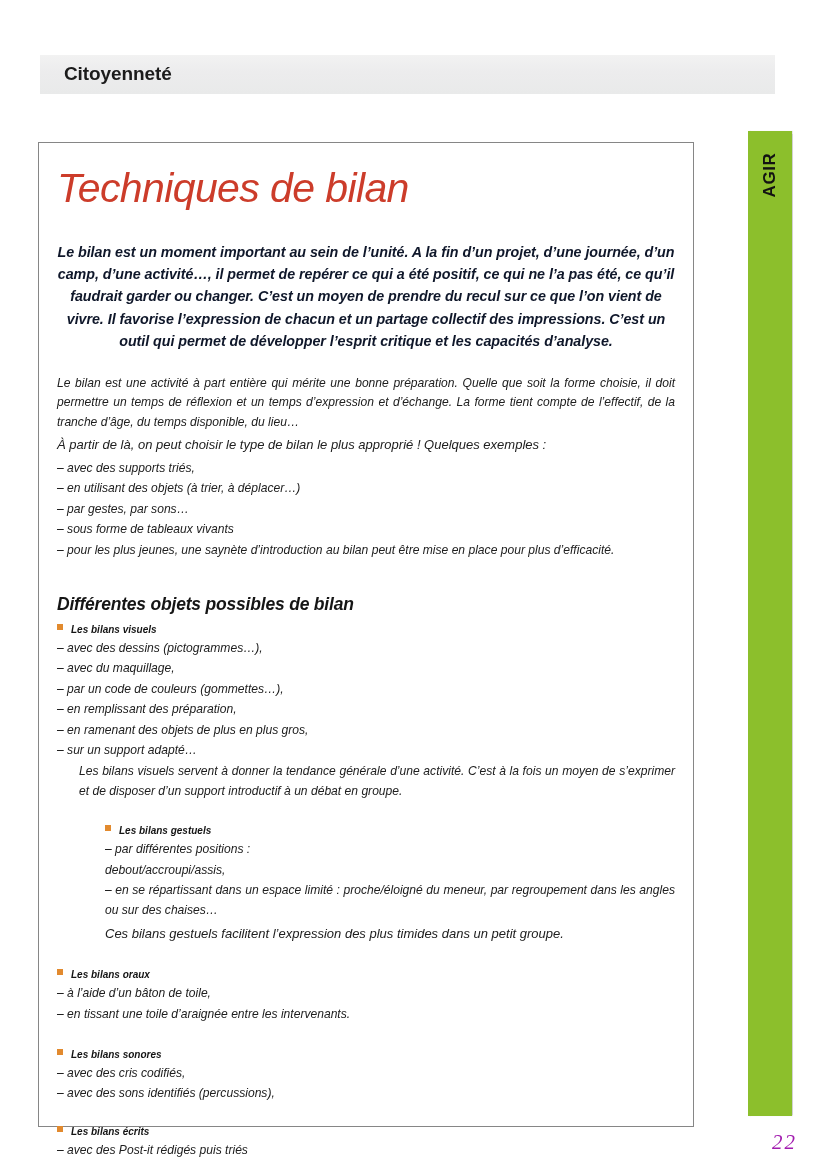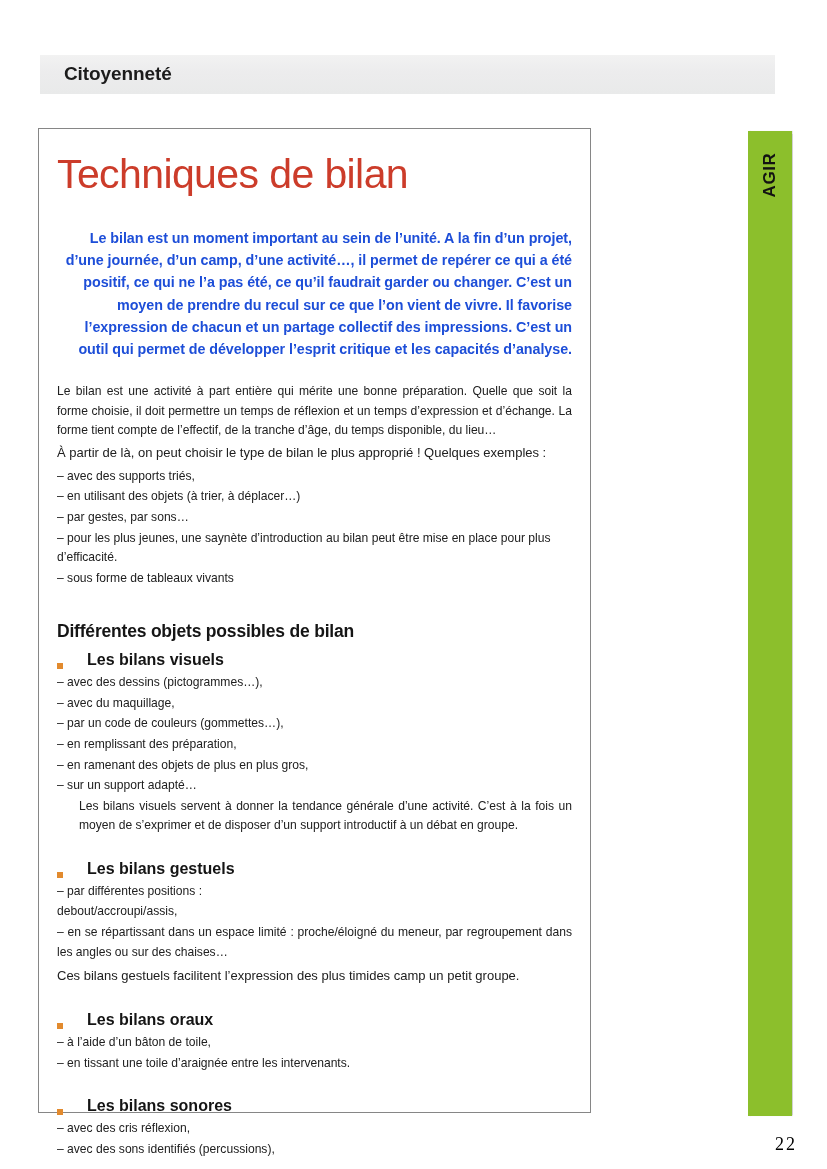--- a/index.html
+++ b/index.html
@@ -62,26 +62,27 @@
     font-size: 17px;
     font-weight: bold;
     letter-spacing: 0.6px;
     color: #121212;
   }
 
   
   .frame {
     position: absolute;
     left: 38px;
-    top: 128px;
-    width: 553px;
+    top: 142px;
+    width: 656px;
     height: 985px;
     border: 1px solid #868686;
     box-sizing: border-box;
     background: #ffffff;
+    font-style: italic;
   }
   .frame-inner {
     position: absolute;
     left: 10px;
     right: 10px;
     top: 0;
     padding: 0 2px;
   }
 
   
@@ -93,22 +94,22 @@
     letter-spacing: -0.6px;
     line-height: 1.05;
   }
 
   
   .lead {
     margin: 31px 6px 0 6px;
     font-size: 14.3px;
     font-weight: bold;
     line-height: 1.55;
-    text-align: right;
-    color: #1d4ed8;
+    text-align: center;
+    color: #0f172a;
     letter-spacing: -0.05px;
   }
 
   
   .body-just {
     margin: 22px 6px 0 6px;
     font-size: 12.1px;
     line-height: 1.62;
     text-align: justify;
     color: #202020;
@@ -148,43 +149,44 @@
 
   
   .subsection {
     margin-top: 20px;
   }
   .subsection:first-of-type {
     margin-top: 0;
   }
   .sub-heading {
     display: flex;
-    align-items: flex-end;
-    gap: 24px;
+    align-items: flex-start;
+    gap: 8px;
     margin: 0 6px 2px 6px;
-    font-size: 16px;
+    font-size: 10px;
     font-weight: bold;
     color: #141414;
   }
   .sq-bullet {
     display: inline-block;
     width: 6px;
     height: 6px;
     background: #e28a2e;
     flex: 0 0 auto;
   }
 
   
   .page-number {
     position: absolute;
     right: 30px;
     bottom: 14px;
     font-family: "Liberation Serif", serif;
-    font-size: 18px;
-    color: #000000;
+    font-style: italic;
+    font-size: 21px;
+    color: #a21caf;
     letter-spacing: 2px;
   }
 </style>
 </head>
 <body>
 
 <div class="page">
 
   <div class="header-band"></div>
   <div class="header-title">Citoyenneté</div>
@@ -201,73 +203,73 @@
       <p class="lead">Le bilan est un moment important  au sein de l’unité. A la fin d’un projet, d’une journée, d’un camp, d’une activité…,  il permet de repérer ce qui a été positif, ce qui ne l’a pas été, ce qu’il faudrait garder ou changer. C’est un moyen de prendre du recul  sur ce que l’on vient de vivre. Il favorise l’expression de chacun et un partage collectif des impressions. C’est un outil qui permet de développer l’esprit critique et les capacités d’analyse.</p>
 
       <p class="body-just">Le bilan est une activité à part entière qui mérite une bonne préparation. Quelle que soit la forme choisie, il doit permettre un temps de réflexion et un temps d’expression et d’échange. La forme tient compte de l’effectif, de la tranche d’âge, du temps disponible, du lieu…</p>
 
       <p class="body-plain">À partir de là, on peut choisir le type de bilan le plus approprié ! Quelques exemples :</p>
 
       <ul class="dash-list">
         <li>– avec des  supports  triés,</li>
         <li>–  en utilisant  des  objets (à trier, à déplacer…)</li>
         <li>– par gestes, par sons…</li>
+        <li>– sous  forme de tableaux  vivants</li>
         <li>– pour les plus  jeunes,  une saynète d’introduction au bilan peut être mise en place pour plus d’efficacité.</li>
-        <li>– sous  forme de tableaux  vivants</li>
       </ul>
 
       <h2 class="section-heading">Différentes objets possibles de bilan</h2>
 
       <div class="subsection" style="margin-top:0;">
         <div class="sub-heading">
           <span class="sq-bullet"></span>
           <span>Les bilans visuels</span>
         </div>
         <ul class="dash-list">
           <li>–  avec des  dessins (pictogrammes…),</li>
           <li>–  avec  du maquillage,</li>
           <li>–  par  un  code  de couleurs (gommettes…),</li>
           <li>– en remplissant des préparation,</li>
           <li>–  en ramenant  des objets de plus en plus gros,</li>
           <li>– sur  un support adapté…</li>
         </ul>
         <p class="body-just" style="margin-top:1px;margin-left:28px;">Les  bilans visuels servent à donner la tendance  générale d’une activité. C’est à la fois un moyen de s’exprimer et de disposer d’un support introductif  à un débat en groupe.</p>
       </div>
 
-      <div class="subsection" style="margin-top:24px;">
+      <div class="subsection" style="margin-top:24px;margin-left:48px;">
         <div class="sub-heading">
           <span class="sq-bullet"></span>
           <span>Les bilans  gestuels</span>
         </div>
         <ul class="dash-list">
           <li>–  par différentes  positions :</li>
           <li>debout/accroupi/assis,</li>
           <li class="just">– en se répartissant dans un espace limité : proche/éloigné du meneur, par regroupement dans les angles ou sur des chaises…</li>
         </ul>
-        <p class="body-plain" style="margin-top:3px;">Ces bilans gestuels facilitent l’expression des plus timides camp un petit groupe.</p>
+        <p class="body-plain" style="margin-top:3px;">Ces bilans gestuels facilitent l’expression des plus timides dans un petit groupe.</p>
       </div>
 
       <div class="subsection" style="margin-top:25px;">
         <div class="sub-heading">
           <span class="sq-bullet"></span>
           <span>Les bilans  oraux</span>
         </div>
         <ul class="dash-list">
           <li>– à l’aide d’un bâton de toile,</li>
           <li>–  en tissant  une toile  d’araignée entre les intervenants.</li>
         </ul>
       </div>
 
       <div class="subsection" style="margin-top:24px;">
         <div class="sub-heading">
           <span class="sq-bullet"></span>
           <span>Les bilans  sonores</span>
         </div>
         <ul class="dash-list">
-          <li>– avec  des  cris réflexion,</li>
+          <li>– avec  des  cris codifiés,</li>
           <li>– avec des sons identifiés (percussions),</li>
         </ul>
       </div>
 
       <div class="subsection" style="margin-top:22px;">
         <div class="sub-heading">
           <span class="sq-bullet"></span>
           <span>Les bilans  écrits</span>
         </div>
         <ul class="dash-list">

